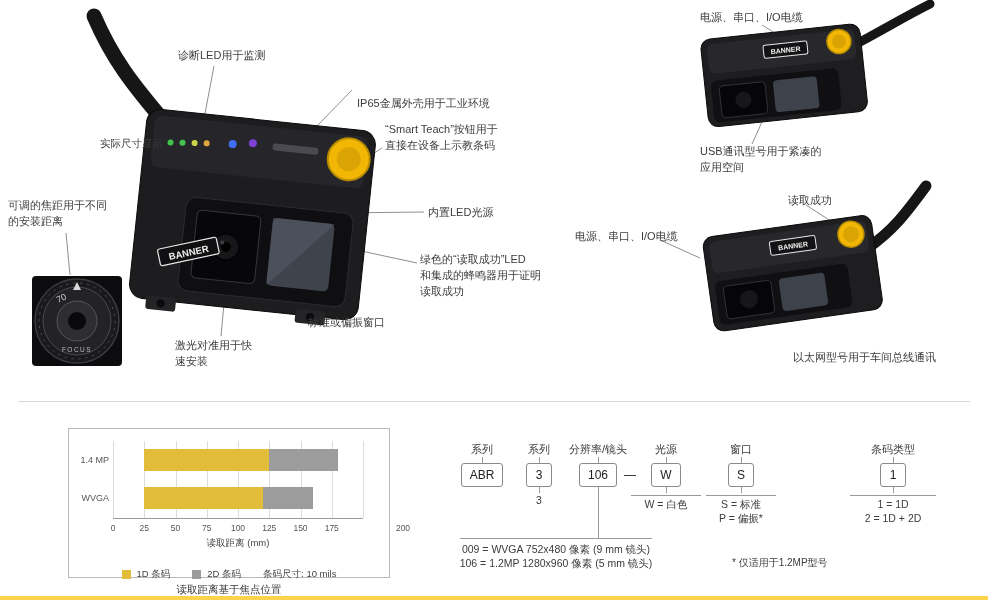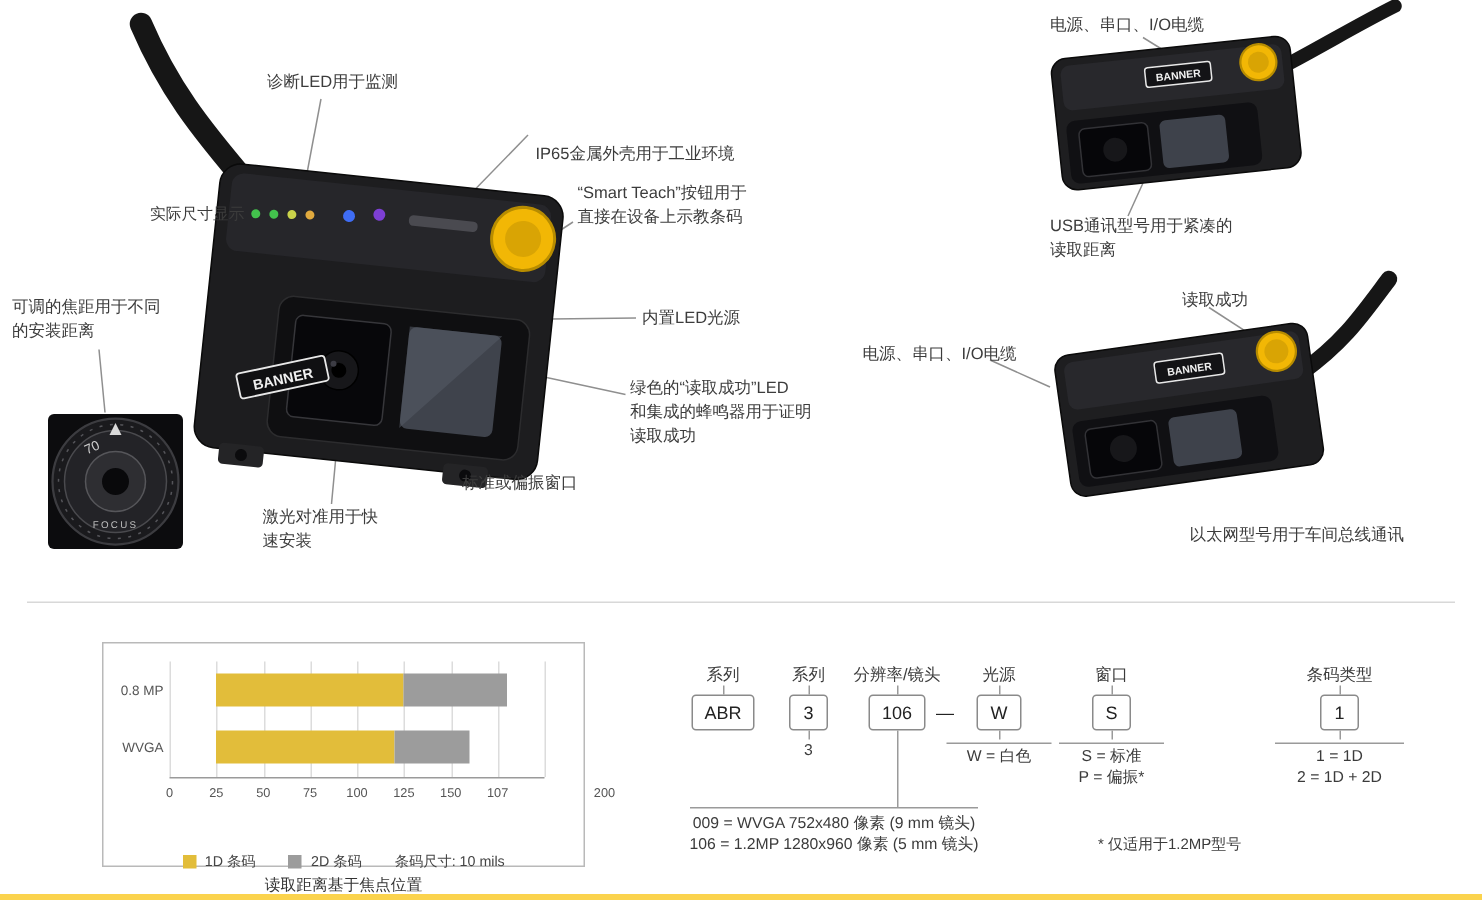--- a/index.html
+++ b/index.html
@@ -162,21 +162,21 @@
 的安装距离</div>
   <div class="callout" style="left:428px; top:205px;">内置LED光源</div>
   <div class="callout" style="left:420px; top:252px;">绿色的“读取成功”LED
 和集成的蜂鸣器用于证明
 读取成功</div>
   <div class="callout" style="left:308px; top:315px;">标准或偏振窗口</div>
   <div class="callout" style="left:175px; top:338px;">激光对准用于快
 速安装</div>
   <div class="callout" style="left:700px; top:10px;">电源、串口、I/O电缆</div>
   <div class="callout" style="left:700px; top:144px;">USB通讯型号用于紧凑的
-读取距离</div>
+应用空间</div>
   <div class="callout" style="left:788px; top:193px;">读取成功</div>
   <div class="callout" style="left:575px; top:229px;">电源、串口、I/O电缆</div>
   <div class="callout" style="left:793px; top:350px;">以太网型号用于车间总线通讯</div>
 
   <div class="divider"></div>
 
   <div class="chart-box">
     <div class="plot">
         <div class="gridline" style="left: 0px;"></div>
         <div class="gridline" style="left: 31.25px;"></div>
@@ -185,39 +185,40 @@
         <div class="gridline" style="left: 125px;"></div>
         <div class="gridline" style="left: 156.25px;"></div>
         <div class="gridline" style="left: 187.5px;"></div>
         <div class="gridline" style="left: 218.75px;"></div>
         <div class="gridline" style="left: 250px;"></div>
         <div class="bar" style="left: 31.25px; width: 125px; top: 8px; height: 22px; background: rgb(226, 189, 58);"></div>
         <div class="bar" style="left: 156.25px; width: 68.75px; top: 8px; height: 22px; background: rgb(156, 156, 156);"></div>
         <div class="bar" style="left: 31.25px; width: 118.75px; top: 46px; height: 22px; background: rgb(226, 189, 58);"></div>
         <div class="bar" style="left: 150px; width: 50px; top: 46px; height: 22px; background: rgb(156, 156, 156);"></div>
       </div>
+    <div class="x-label">读取距离 (mm)</div>
     <div class="legend">
       <span class="swatch" style="background: rgb(226, 189, 58);"></span>
       <span>1D 条码</span>
       <span class="gap"></span>
       <span class="swatch" style="background: rgb(156, 156, 156);"></span>
       <span>2D 条码</span>
       <span class="gap"></span>
       <span>条码尺寸: 10 mils</span>
     </div>
   <div class="tick-label" style="left: 32px; top: 94px;">0</div>
       <div class="tick-label" style="left: 63.25px; top: 94px;">25</div>
       <div class="tick-label" style="left: 94.5px; top: 94px;">50</div>
       <div class="tick-label" style="left: 125.75px; top: 94px;">75</div>
       <div class="tick-label" style="left: 157px; top: 94px;">100</div>
       <div class="tick-label" style="left: 188.25px; top: 94px;">125</div>
       <div class="tick-label" style="left: 219.5px; top: 94px;">150</div>
-      <div class="tick-label" style="left: 250.75px; top: 94px;">107</div>
+      <div class="tick-label" style="left: 250.75px; top: 94px;">175</div>
       <div class="tick-label" style="left: 282px; top: 94px; margin-left: 40px;">200</div>
-      <div class="cat-label" style="top: 26px;">0.8 MP</div>
+      <div class="cat-label" style="top: 26px;">1.4 MP</div>
       <div class="cat-label" style="top: 64px;">WVGA</div>
     </div>
   <div class="chart-caption">读取距离基于焦点位置</div>
 
   <div class="mb">
 
     <div class="mb-col" style="left:10px; width:64px;">
       <div class="mb-header">系列</div>
       <div class="mb-tick"></div>
       <div class="mb-box">ABR</div>

